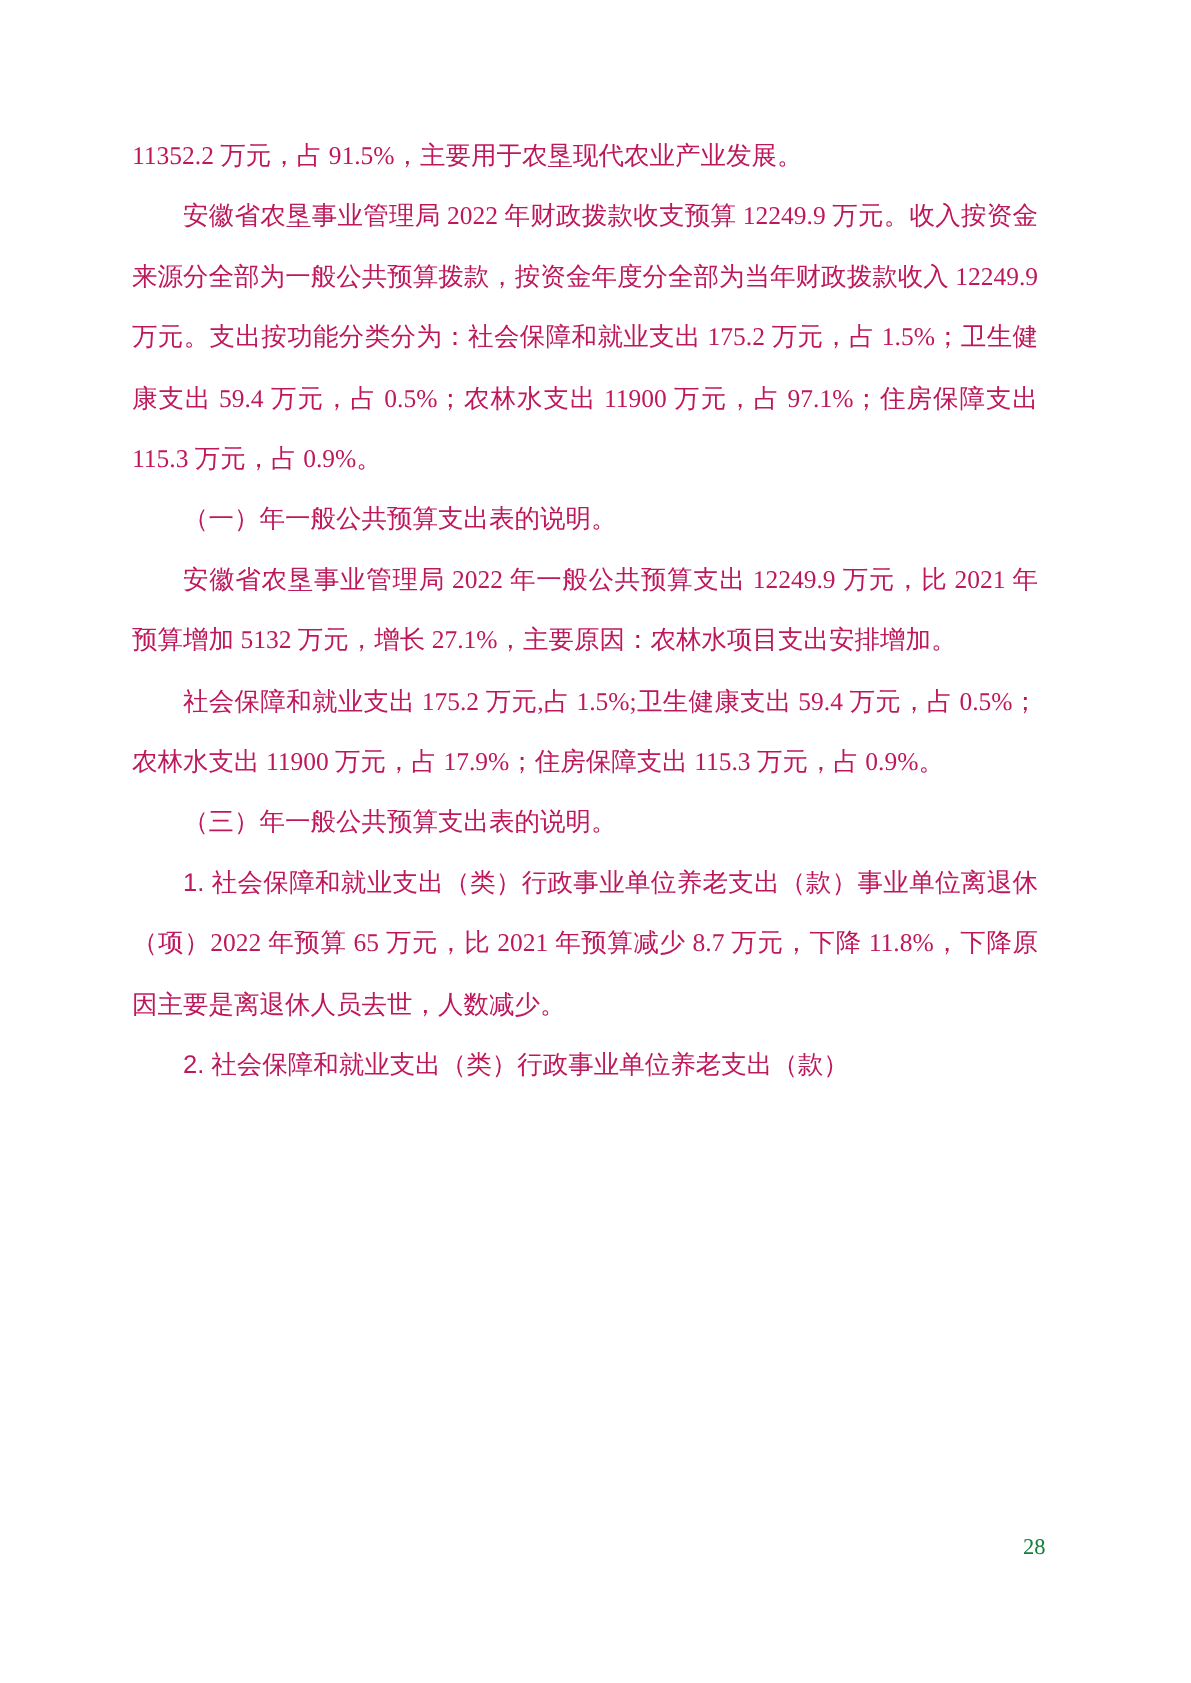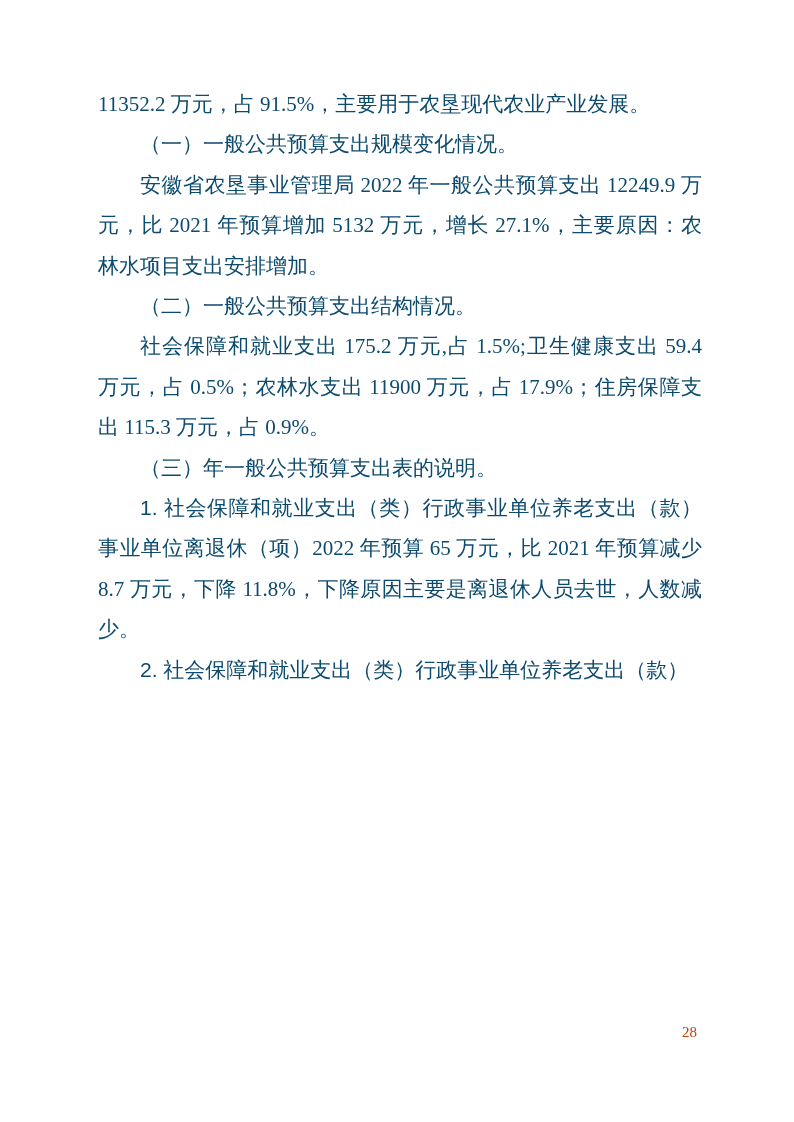--- a/index.html
+++ b/index.html
@@ -10,29 +10,29 @@
   .page {
     position: relative;
     width: 794px;
     height: 1122px;
     background: #ffffff;
     color: #000000;
     overflow: hidden;
   }
   .content {
     position: absolute;
-    left: 98px;
+    left: 88px;
     top: 84px;
     width: 604px;
     font-family: "Liberation Serif", "DejaVu Serif", serif;
-    font-size: 21px;
+    font-size: 17px;
     line-height: 40.4px;
     text-align: justify;
     text-justify: inter-character;
-    color: #0c4a6e;
+    color: #be185d;
   }
   .content p, .content h2, .content h3 {
     margin: 0;
     padding: 0;
     font-size: inherit;
     line-height: inherit;
     font-weight: normal;
     text-align: justify;
     text-justify: inter-character;
   }
@@ -53,39 +53,39 @@
     font-family: "Liberation Sans", "DejaVu Sans", sans-serif;
     font-weight: normal;
   }
   .page-number {
     position: absolute;
     top: 1022px;
     right: 97px;
     font-family: "Liberation Serif", "DejaVu Serif", serif;
     font-size: 15px;
     line-height: 20px;
-    color: #c2410c;
+    color: #15803d;
   }
 </style>
 </head>
 <body>
 
 <div class="page">
   <div class="content">
 
     <p>11352.2 万元，占 91.5%，主要用于农垦现代农业产业发展。</p>
 
 
+    <p class="indent">安徽省农垦事业管理局 2022 年财政拨款收支预算 12249.9 万元。收入按资金来源分全部为一般公共预算拨款，按资金年度分全部为当年财政拨款收入 12249.9 万元。支出按功能分类分为：社会保障和就业支出 175.2 万元，占 1.5%；卫生健康支出 59.4 万元，占 0.5%；农林水支出 11900 万元，占 97.1%；住房保障支出 115.3 万元，占 0.9%。</p>
 
 
-    <h3 class="h-sub">（一）一般公共预算支出规模变化情况。</h3>
+    <h3 class="h-sub">（一）年一般公共预算支出表的说明。</h3>
 
     <p class="indent">安徽省农垦事业管理局 2022 年一般公共预算支出 12249.9 万元，比 2021 年预算增加 5132 万元，增长 27.1%，主要原因：农林水项目支出安排增加。</p>
 
-    <h3 class="h-sub">（二）一般公共预算支出结构情况。</h3>
 
     <p class="indent">社会保障和就业支出 175.2 万元,占 1.5%;卫生健康支出 59.4 万元，占 0.5%；农林水支出 11900 万元，占 17.9%；住房保障支出 115.3 万元，占 0.9%。</p>
 
     <h3 class="h-sub">（三）年一般公共预算支出表的说明。</h3>
 
     <p class="indent"><span class="lead-bold">1. 社会保障和就业支出（类）行政事业单位养老支出（款）事业单位离退休（项）</span><span>2022 年预算 65 万元，比 2021 年预算减少 8.7 万元，下降 11.8%，下降原因主要是离退休人员去世，人数减少。</span></p>
 
     <p class="indent lead-bold">2. 社会保障和就业支出（类）行政事业单位养老支出（款）</p>
 
   </div>

